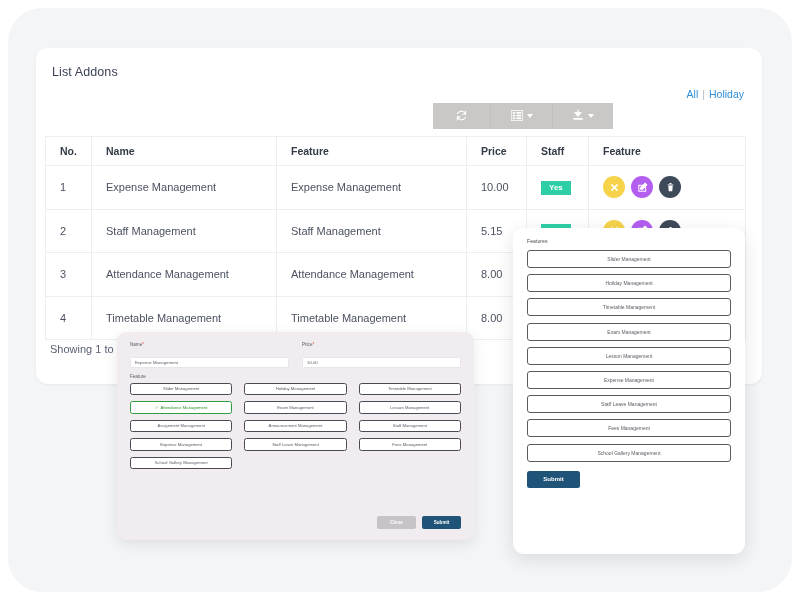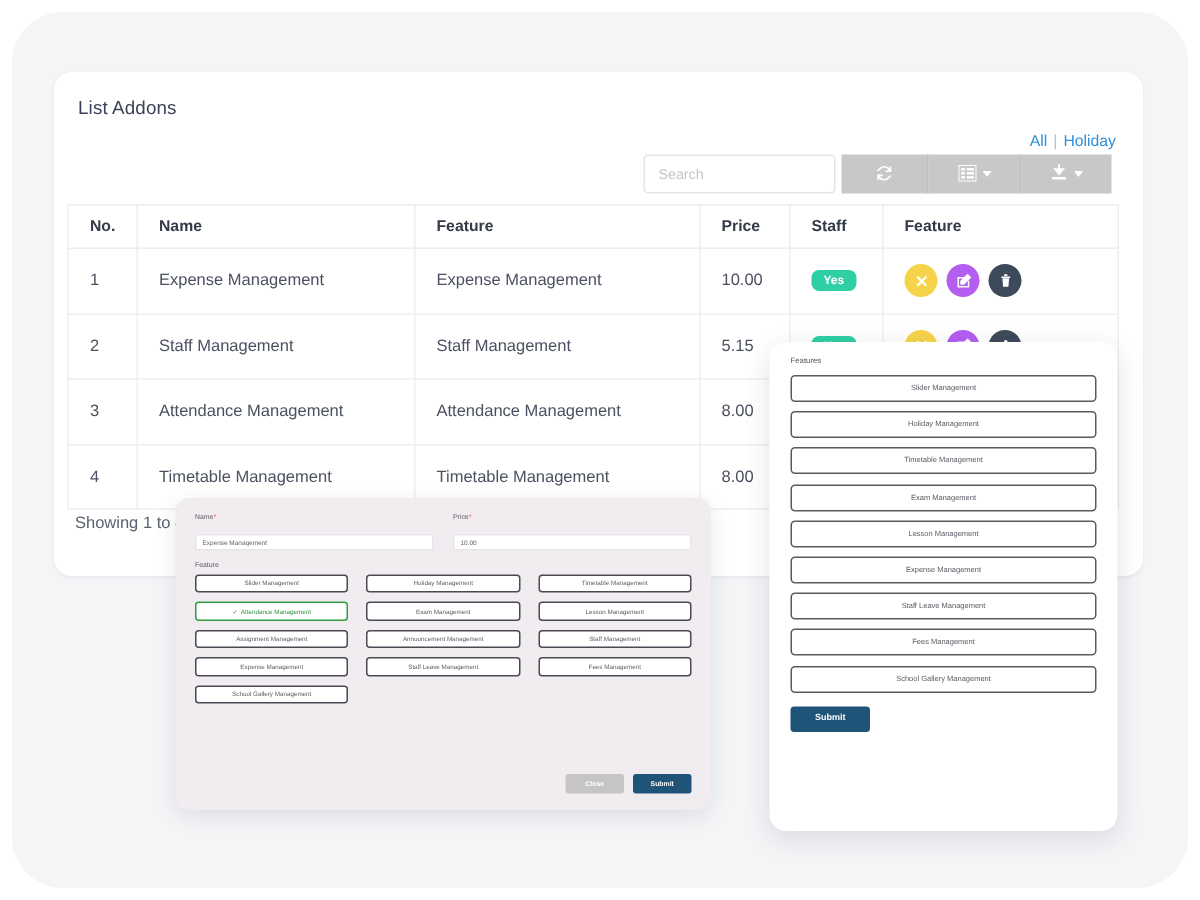--- a/index.html
+++ b/index.html
@@ -130,21 +130,21 @@
   .col-price { width: 60px; }
   .col-status { width: 62px; }
   .col-action { width: 157px; }
 
   .badge {
     display: inline-block;
     background: #2fcfa6;
     color: #fff;
     font-size: 8px;
     font-weight: bold;
-    border-radius: 5px;
+    border-radius: 0;
     padding: 3px 8px;
     line-height: 1;
   }
   .actions { display: flex; gap: 6px; align-items: center; }
   .act {
     width: 22px; height: 22px;
     border-radius: 50%;
     display: flex;
     align-items: center;
     justify-content: center;
@@ -299,21 +299,20 @@
 
   <div class="main-card">
 
     <div class="card-title">List Addons</div>
 
     <div class="filter-links">
       <a href="#" class="active">All</a><span class="filter-sep">|</span><a href="#">Holiday</a>
     </div>
 
     <div class="toolbar">
-      <input class="search-box" type="text" placeholder="Search" style="">
       <div class="btn-group">
         <button class="tb-btn w1">
           <span>
             <svg width="11" height="11" viewBox="0 0 24 24" fill="none" stroke="#fff" stroke-width="2.4" stroke-linecap="round" stroke-linejoin="round">
               <polyline points="21 3 21 9 15 9"></polyline>
               <polyline points="3 21 3 15 9 15"></polyline>
               <path d="M20.5 9A8.5 8.5 0 0 0 6 5.3L3 8"></path>
               <path d="M3.5 15A8.5 8.5 0 0 0 18 18.7l3-2.7"></path>
             </svg>
           </span>

